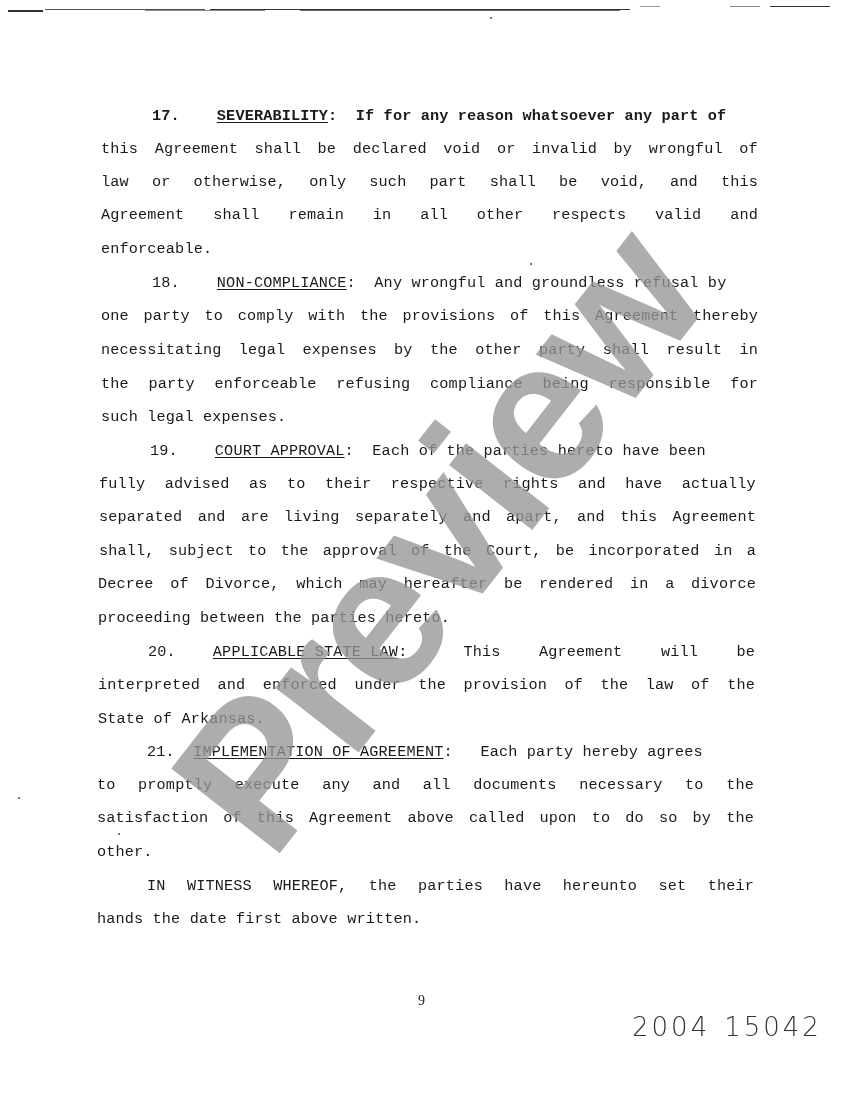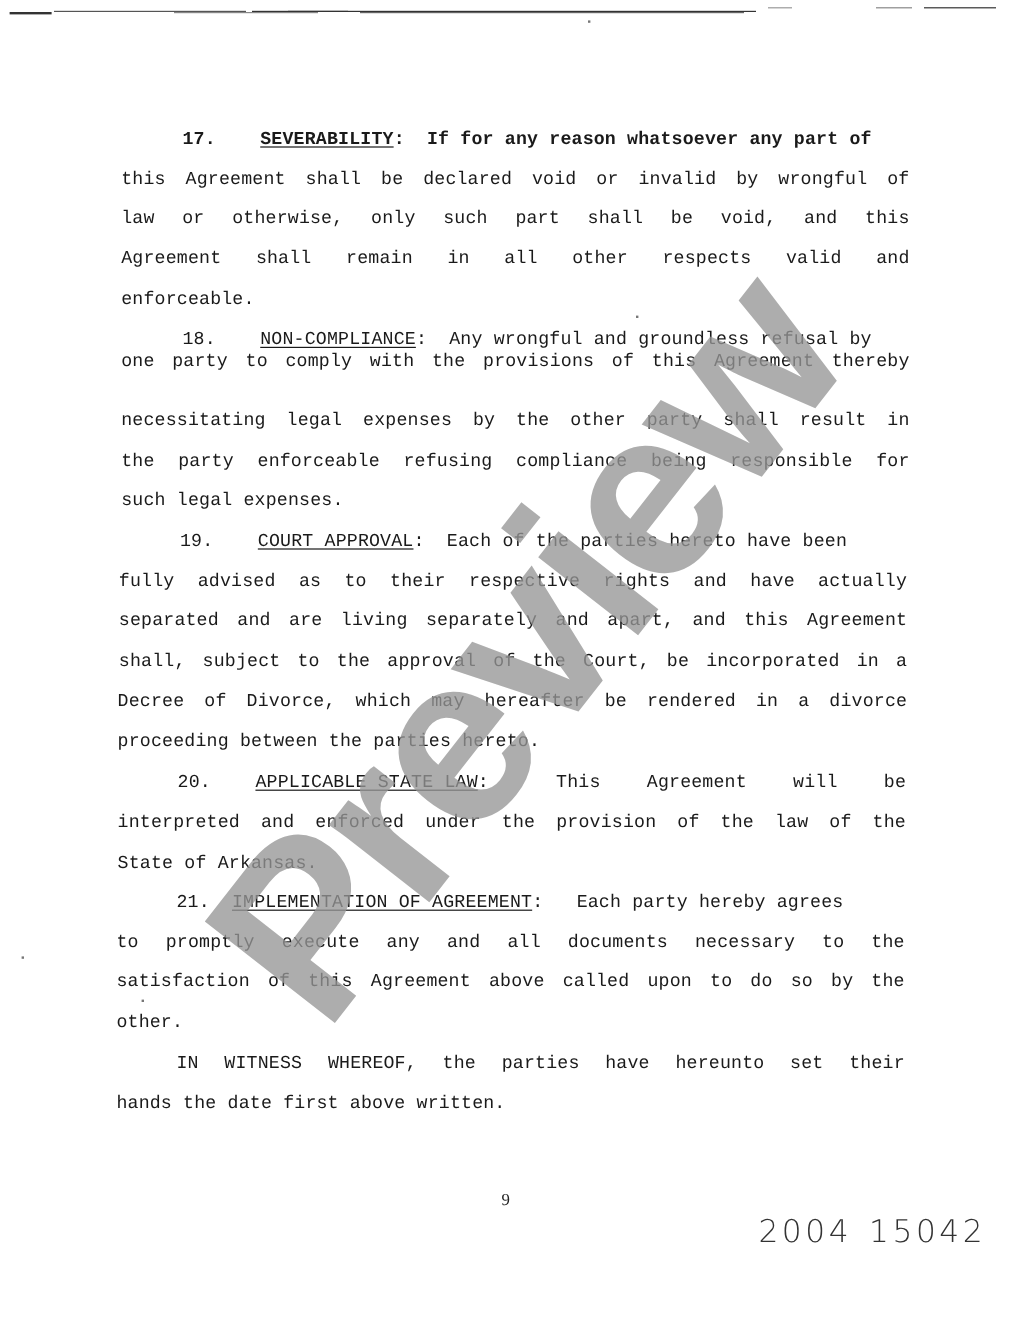--- a/index.html
+++ b/index.html
@@ -147,21 +147,21 @@
       <span class="w">other</span>
       <span class="w">respects</span>
       <span class="w">valid</span>
       <span class="w">and</span>
     </div>
   <div class="line" style="left:101px;top:239px;">enforceable.</div>
 
   <div class="line" style="left:152px;top:273px;width:606px;">
     <span>18.</span>&nbsp;&nbsp;&nbsp;&nbsp;<span class="u">NON-COMPLIANCE</span>:&nbsp;&nbsp;<span>Any wrongful and groundless refusal by</span>
   </div>
-  <div class="line justify" style="left:101px;top:291px;width:657px;">
+  <div class="line justify" style="left:101px;top:306px;width:657px;">
       <span class="w">one</span>
       <span class="w">party</span>
       <span class="w">to</span>
       <span class="w">comply</span>
       <span class="w">with</span>
       <span class="w">the</span>
       <span class="w">provisions</span>
       <span class="w">of</span>
       <span class="w">this</span>
       <span class="w">Agreement</span>

